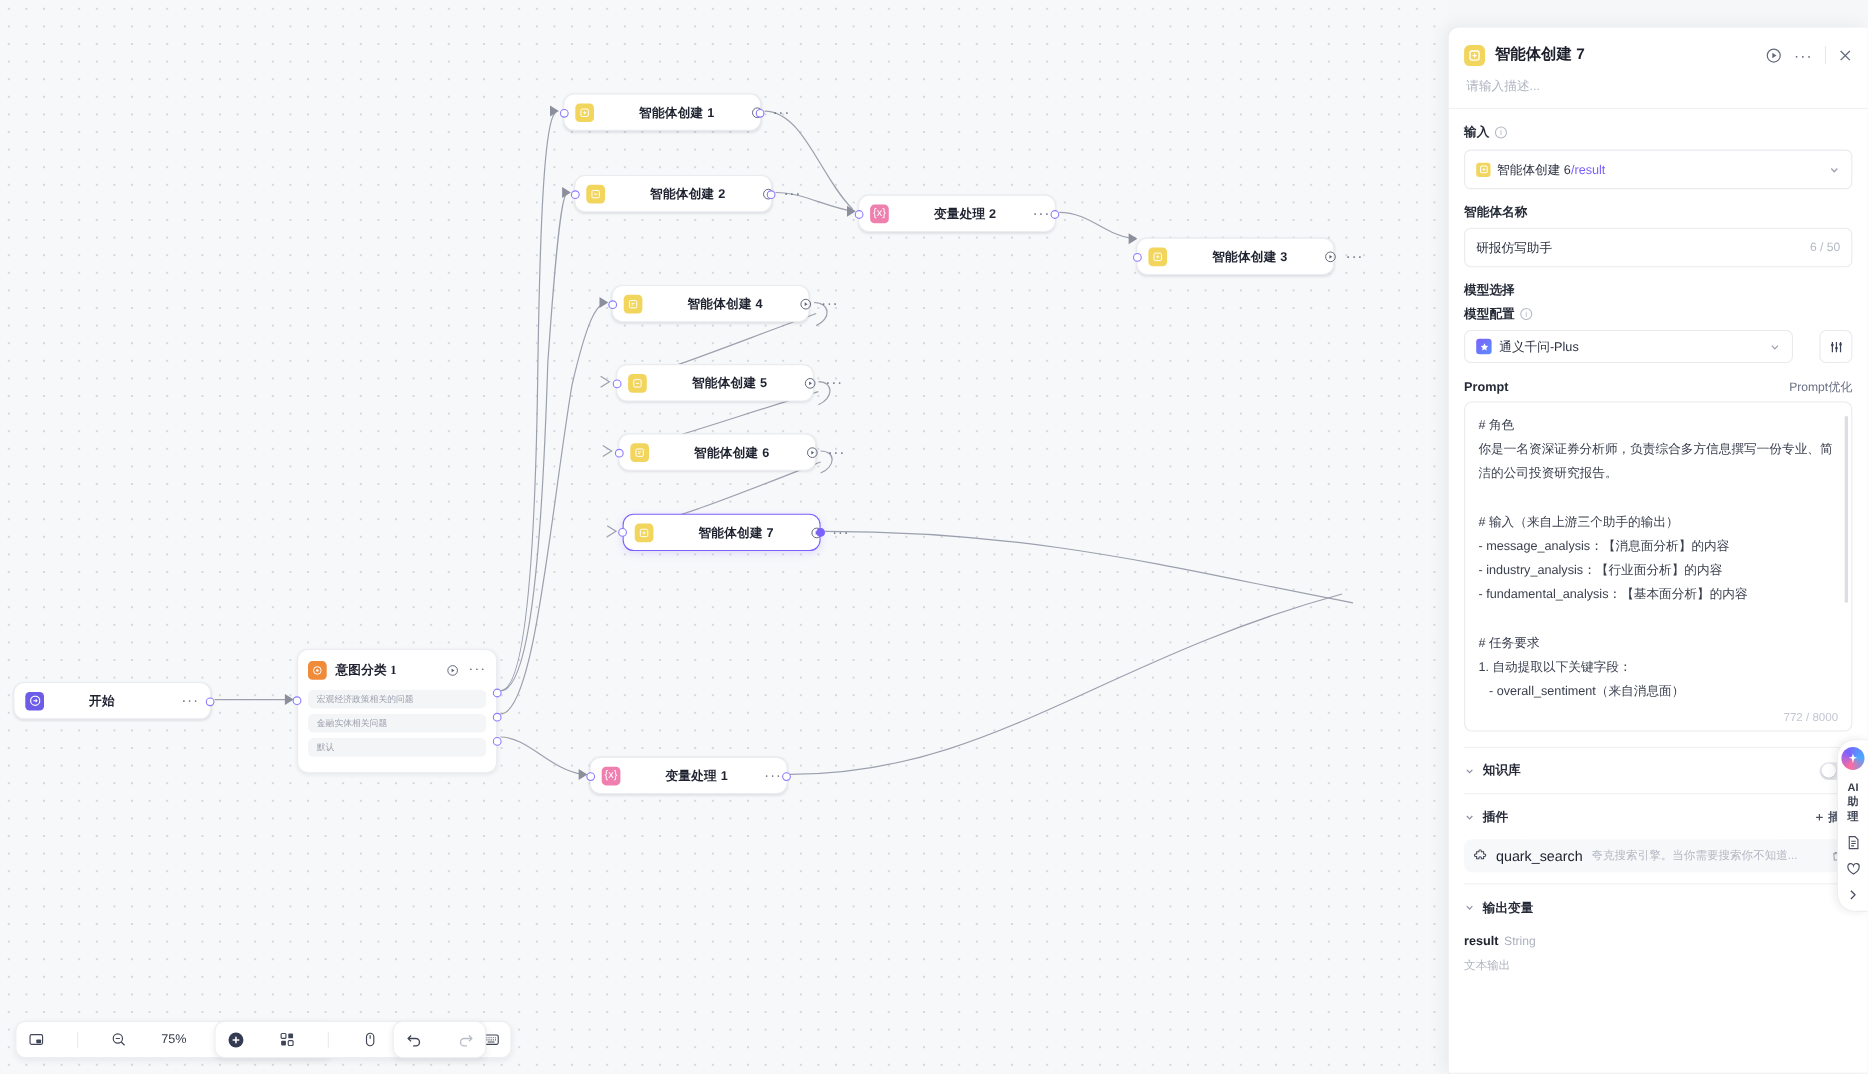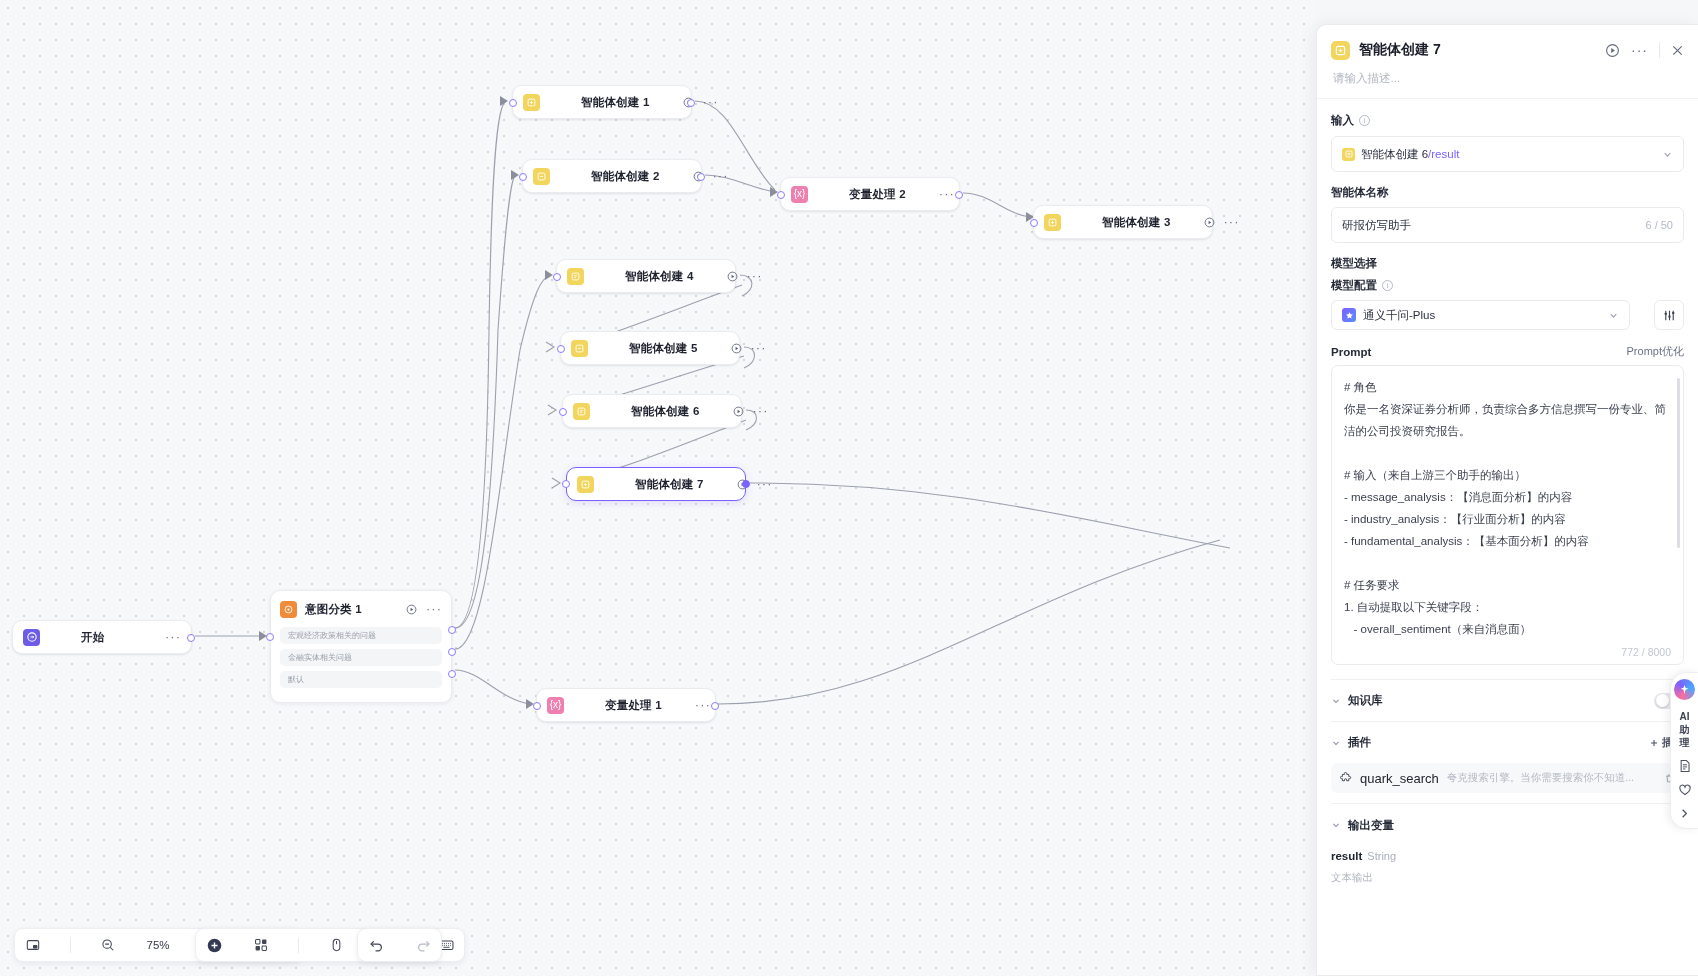--- a/index.html
+++ b/index.html
@@ -68,21 +68,21 @@
   
   .node-box {
     position: absolute;
     background: #ffffff;
     border: 1px solid #eaecf0;
     border-radius: 10px;
     box-shadow: 0 1px 4px rgba(16,24,40,.07);
     padding: 8px 9px 9px 9px;
     width: 182px;
   }
-  .node-box-head { display: flex; align-items: center; height: 20px; margin-bottom: 8px; }
+  .node-box-head { display: flex; align-items: center; height: 20px; margin-bottom: 8px; font-family: Liberation Serif, serif; }
   .branch {
     background: #f4f5f7; border-radius: 5px;
     height: 17px; display: flex; align-items: center;
     padding: 0 8px; margin-bottom: 5px;
     font-size: 8px; color: #9aa0ad; white-space: nowrap; overflow: hidden;
   }
   .branch:last-child { margin-bottom: 0; }
 
   
   .toolbar {
@@ -340,21 +340,21 @@
     <div class="node" style="left:780px; top:177px; width:180px;">
       <span class="node-ico ico-var">{x}</span>
       <span class="node-title">变量处理 2</span>
       <span class="node-actions">
         <span class="act dots">···</span>
       </span>
       <span class="port" style="left:-4px; top:13px;"></span>
       <span class="port" style="right:-4px; top:13px;"></span>
     </div>
 
-    <div class="node" style="left:1033px; top:205px; width:180px;">
+    <div class="node" style="left:1033px; top:216px; width:180px;">
       <span class="node-ico ico-agent">
         <svg width="9" height="9" viewBox="0 0 12 12">
             <rect x="1.5" y="1.5" width="9" height="9" rx="1.6" fill="none" stroke="#fff" stroke-width="1.2"></rect>
             <path d="M6 4v4M4 6h4" stroke="#fff" stroke-width="1.1"></path>
           </svg>
       </span>
       <span class="node-title">智能体创建 3</span>
       <span class="node-actions">
         <span class="act">
           <svg width="11" height="11" viewBox="0 0 14 14">

